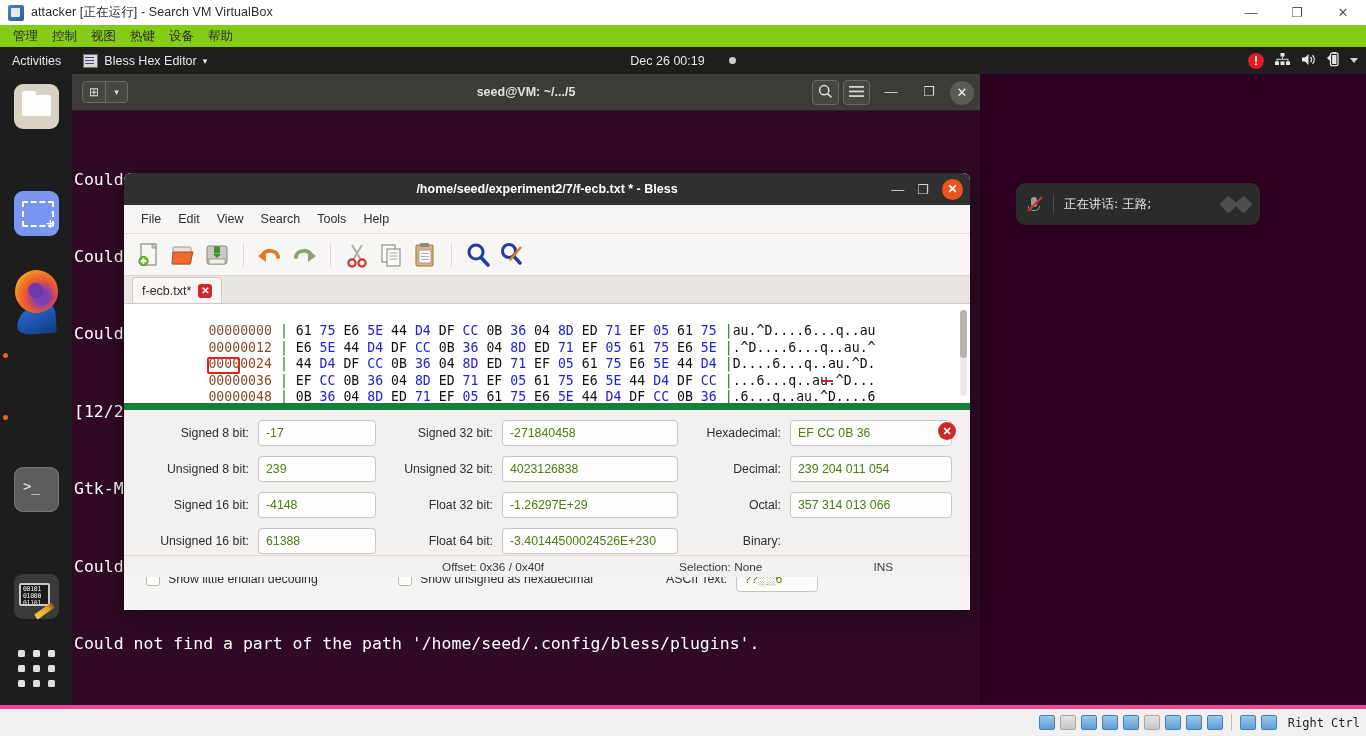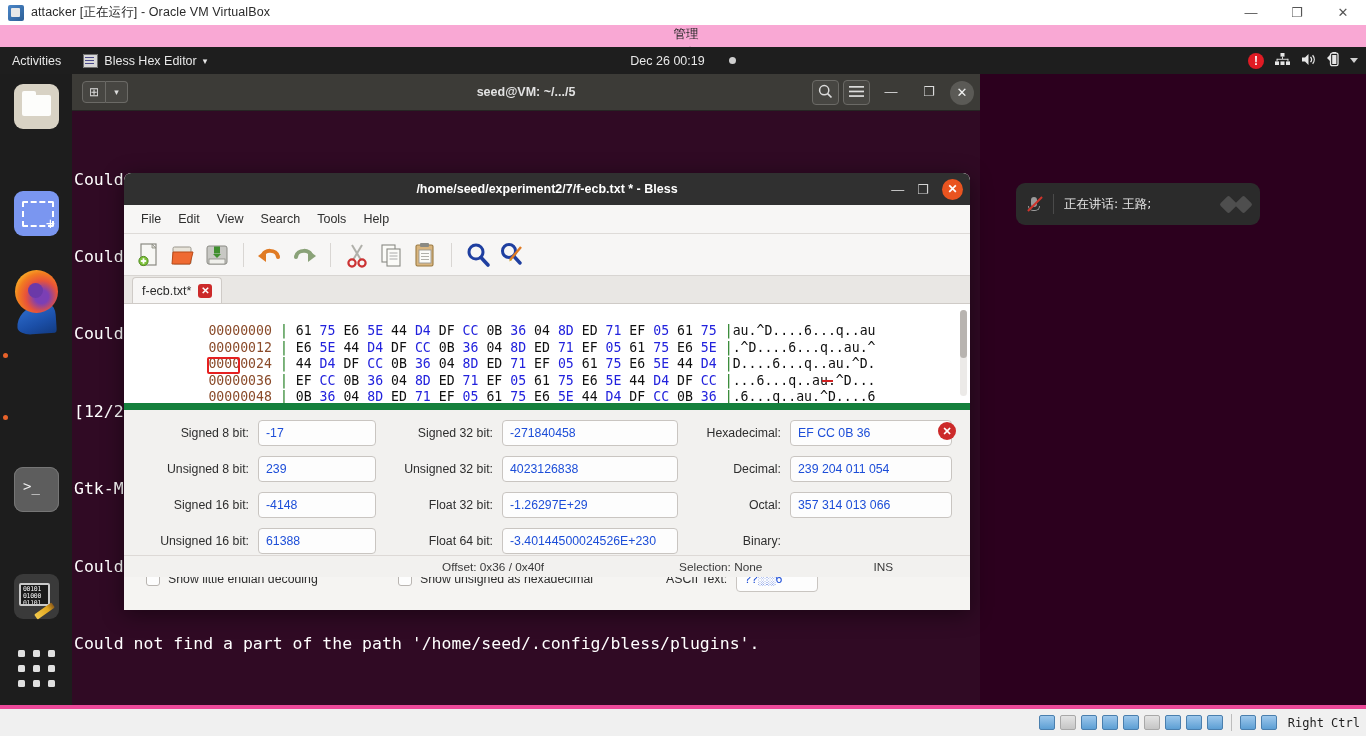--- a/index.html
+++ b/index.html
@@ -29,21 +29,21 @@
   .vbox-win-btns {
     position: absolute; right: 0; top: 0; height: 25px;
     display: flex; align-items: center;
   }
   .vbox-win-btns .wbtn {
     width: 46px; height: 25px; display: flex; align-items: center; justify-content: center;
     color: #555; font-size: 13px;
   }
   .vbox-menubar {
     position: absolute; left: 0; top: 25px; width: 1366px; height: 22px;
-    background: #f9a8d4; display: flex; align-items: center; padding-left: 6px; flex-direction: column;
+    background: #84cc16; display: flex; align-items: center; padding-left: 6px;
   }
   .vbox-menubar .mi {
     font-size: 12.5px; color: #2b2b2b; padding: 1px 7px;
     font-family: "DejaVu Sans", sans-serif;
   }
 
   
   .guest {
     position: absolute; left: 0; top: 47px; width: 1366px; height: 658px;
     background: #2c001e; overflow: hidden;
@@ -327,21 +327,21 @@
   }
   .insp-grid {
     display: grid; grid-template-columns: 112px 118px 126px 176px 112px 162px;
     row-gap: 10px; align-items: center; padding-left: 22px;
   }
   .insp-label {
     text-align: right; padding-right: 9px; font-size: 12.3px; color: #2e2e2e;
   }
   .insp-input {
     height: 26px; background: #fdfdfd; border: 1px solid #c9c5c1; border-radius: 4px;
-    font-size: 12.3px; color: #1d4ed8; display: flex; align-items: center;
+    font-size: 12.3px; color: #4d7c0f; display: flex; align-items: center;
     padding: 0 7px; overflow: hidden; white-space: nowrap;
   }
   .insp-close {
     position: absolute; right: 14px; top: 12px;
     width: 18px; height: 18px; border-radius: 50%; background: #cc2a2a;
     color: #fff; font-size: 11px; text-align: center; line-height: 18px; font-weight: bold;
   }
   .insp-options {
     display: flex; align-items: center; padding-left: 22px; margin-top: 12px; gap: 0;
     font-size: 12.3px; color: #2e2e2e;
@@ -380,21 +380,21 @@
   }
   .vbox-status .bar-sep { width: 1px; height: 17px; background: #bdbdbd; margin: 0 3px; }
 </style>
 </head>
 <body>
 
 <div id="root">
 
   <div class="vbox-titlebar">
     <div class="vb-icon"></div>
-    <div class="vbox-title-text">attacker [正在运行] - Oracle VM VirtualBox</div>
+    <div class="vbox-title-text">attacker [正在运行] - Search VM VirtualBox</div>
   </div>
   <div class="vbox-win-btns">
     <div class="wbtn">—</div>
     <div class="wbtn">❐</div>
     <div class="wbtn">✕</div>
   </div>
 
   <div class="vbox-menubar">
     <div class="mi">管理</div>
     <div class="mi">控制</div>

